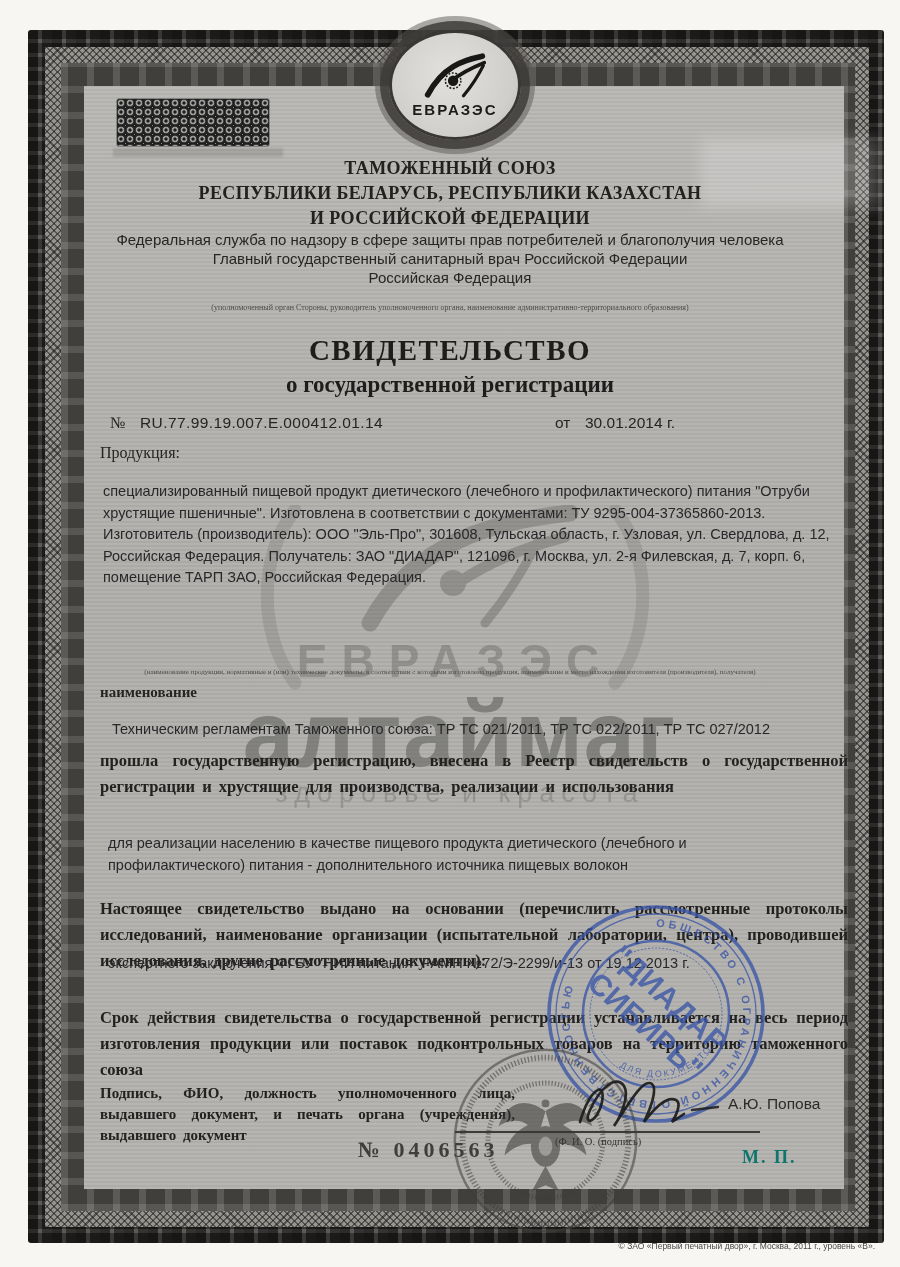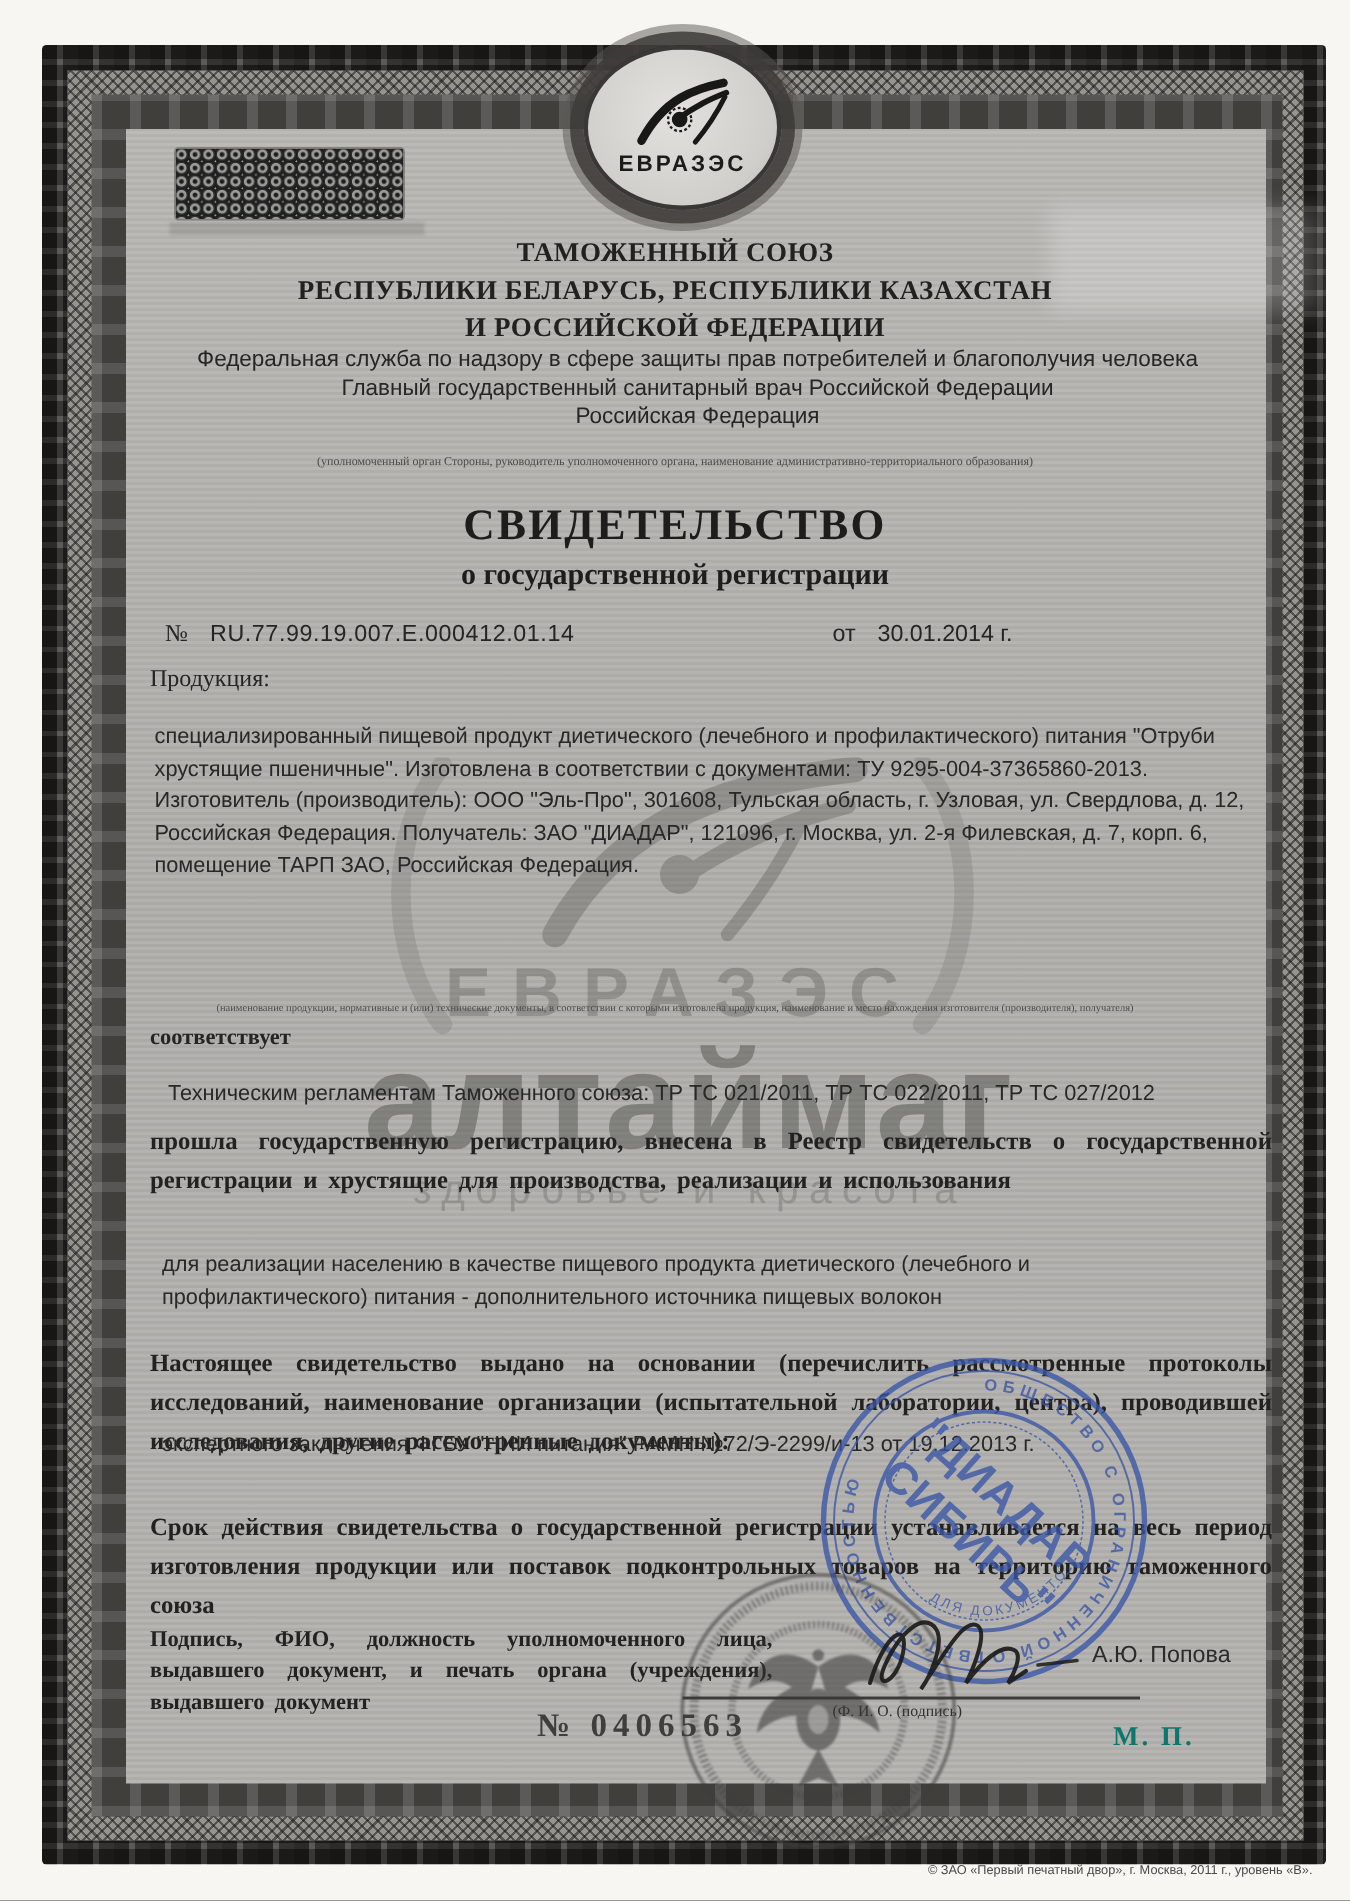--- a/index.html
+++ b/index.html
@@ -31,24 +31,24 @@
   
   .microtext{top:99px;left:117px;width:152px;height:47px;z-index:3;border-radius:2px;
       background-color:#6f6e6b;filter:blur(.3px);
       background-image:repeating-radial-gradient(circle at 4px 4px,#1e1e1e 0 1.3px,rgba(160,160,158,.9) 1.9px 3.2px,#2a2a2a 3.6px 4.5px);
       background-size:9px 9px;outline:1px solid rgba(40,40,40,.35);}
   .microsmudge{top:148px;left:113px;width:170px;height:9px;background:rgba(60,60,58,.16);filter:blur(1px);z-index:3;}
   
   .ser{font-family:"Liberation Serif",serif;}
   .san{font-family:"Liberation Sans",sans-serif;}
   .hdr-big{left:70px;width:760px;font-weight:bold;font-size:18px;color:#22211f;z-index:4;font-family:"Liberation Serif",serif;text-align:center;letter-spacing:.4px;}
-  .hdr-sm{left:85px;width:760px;font-size:15px;color:#272625;z-index:4;text-align:center;}
+  .hdr-sm{left:70px;width:760px;font-size:15px;color:#272625;z-index:4;text-align:center;}
   .foot-note{left:90px;width:720px;font-size:8px;color:#4c4b49;z-index:4;text-align:center;filter:blur(.25px);}
   .title-main{top:334px;left:70px;width:760px;text-align:center;font-weight:bold;font-size:29px;letter-spacing:1.5px;color:#1e1d1c;z-index:4;}
-  .title-sub{top:372px;left:70px;width:760px;text-align:center;font-weight:bold;font-size:20px;color:#1e1d1c;z-index:4;}
+  .title-sub{top:372px;left:70px;width:760px;text-align:center;font-weight:bold;font-size:23px;color:#1e1d1c;z-index:4;}
   .para-ser{font-family:"Liberation Serif",serif;font-weight:bold;font-size:16.5px;line-height:26px;color:#232221;
             text-align:justify;word-spacing:3px;z-index:4;}
   .typed{font-size:14.5px;line-height:21.5px;color:#28272a;z-index:4;margin-top:20px;}
   
   .wm{z-index:1;}
   .wm-shop{top:688px;left:90px;width:740px;text-align:center;font-weight:bold;font-size:92px;letter-spacing:2px;
            color:rgba(82,81,78,.50);z-index:2;font-family:"Liberation Sans",sans-serif;line-height:92px;}
   .wm-shop-sub{top:778px;left:150px;width:620px;text-align:center;font-size:27px;letter-spacing:7px;
            color:rgba(110,109,106,.42);z-index:2;}
   
@@ -114,21 +114,21 @@
       <path d="M375,5 C412,50 412,130 375,178" stroke-width="13" opacity=".55"></path>
       <path d="M130,118 C175,35 260,15 330,8" stroke-width="17"></path>
       <path d="M215,80 C255,52 295,40 325,32" stroke-width="11"></path>
       <path d="M245,118 C270,88 285,62 298,36" stroke-width="9"></path>
     </g>
     <circle cx="213" cy="78" r="13" fill="#504f4b"></circle>
     <text x="215" y="172" text-anchor="middle" font-family="Liberation Sans,sans-serif" font-weight="bold" font-size="46" letter-spacing="14" fill="#504f4b">ЕВРАЗЭС</text>
   </svg>
 </div>
 
-<div class="abs ser" style="top:684px;left:100px;font-size:15px;font-weight:bold;z-index:4;">соответствует</div>
+<div class="abs ser" style="top:684px;left:100px;font-size:15px;font-weight:bold;z-index:4;">наименование</div>
 <div class="abs typed san" style="top:699px;left:112px;width:740px;">Техническим регламентам Таможенного союза: ТР ТС 021/2011, ТР ТС 022/2011, ТР ТС 027/2012</div>
 
 <div class="abs wm-shop san">алтаймаг</div>
 <div class="abs wm-shop-sub san">здоровье и красота</div>
 
 <div class="abs para-ser" style="top:748px;left:100px;width:748px;">прошла государственную регистрацию, внесена в Реестр свидетельств о государственной регистрации и хрустящие для производства, реализации и использования</div>
 <div class="abs typed san" style="top:813px;left:108px;width:700px;">для реализации населению в качестве пищевого продукта диетического (лечебного и профилактического) питания - дополнительного источника пищевых волокон</div>
 
 <div class="abs para-ser" style="top:896px;left:100px;width:748px;">Настоящее свидетельство выдано на основании (перечислить рассмотренные протоколы исследований, наименование организации (испытательной лаборатории, центра), проводившей исследования, другие рассмотренные документы):</div>
 <div class="abs typed san" style="top:933px;left:108px;width:720px;">экспертного заключения ФГБУ "НИИ питания" РАМН №72/Э-2299/и-13 от 19.12.2013 г.</div>

